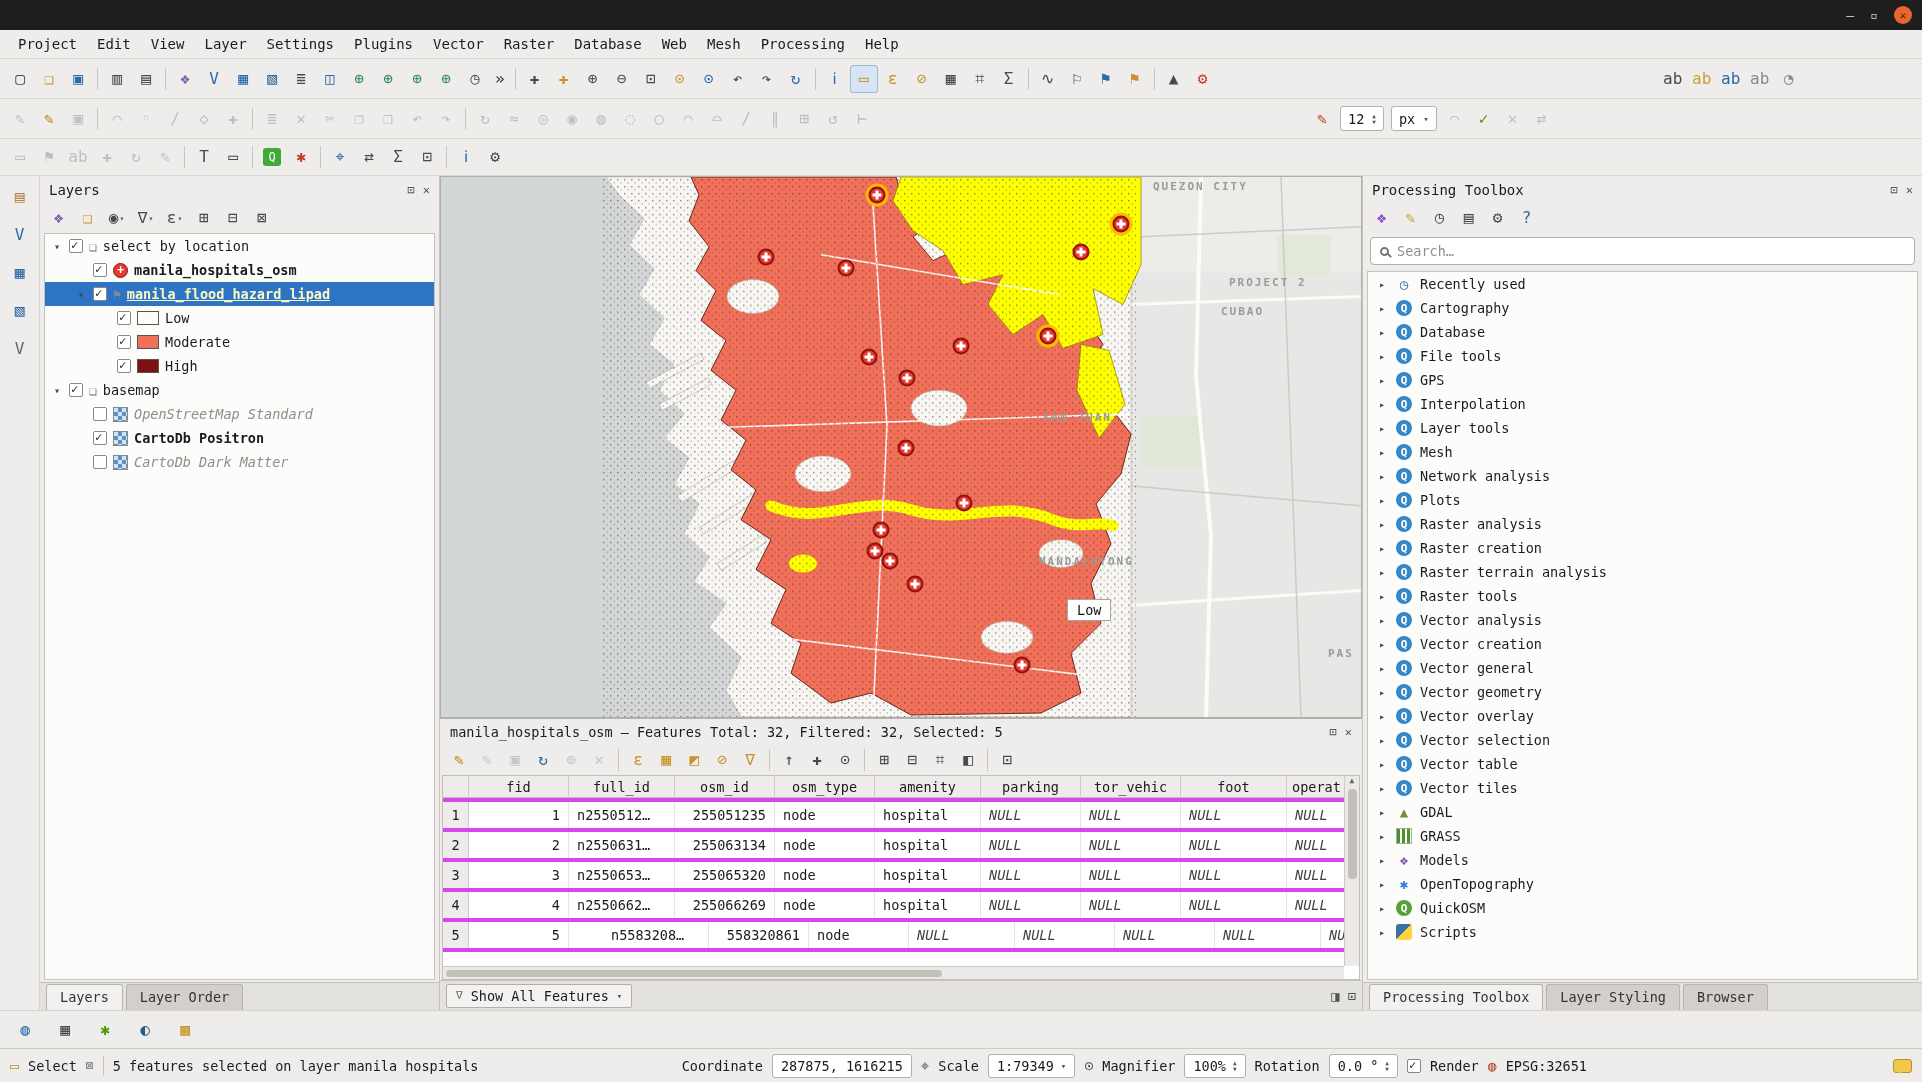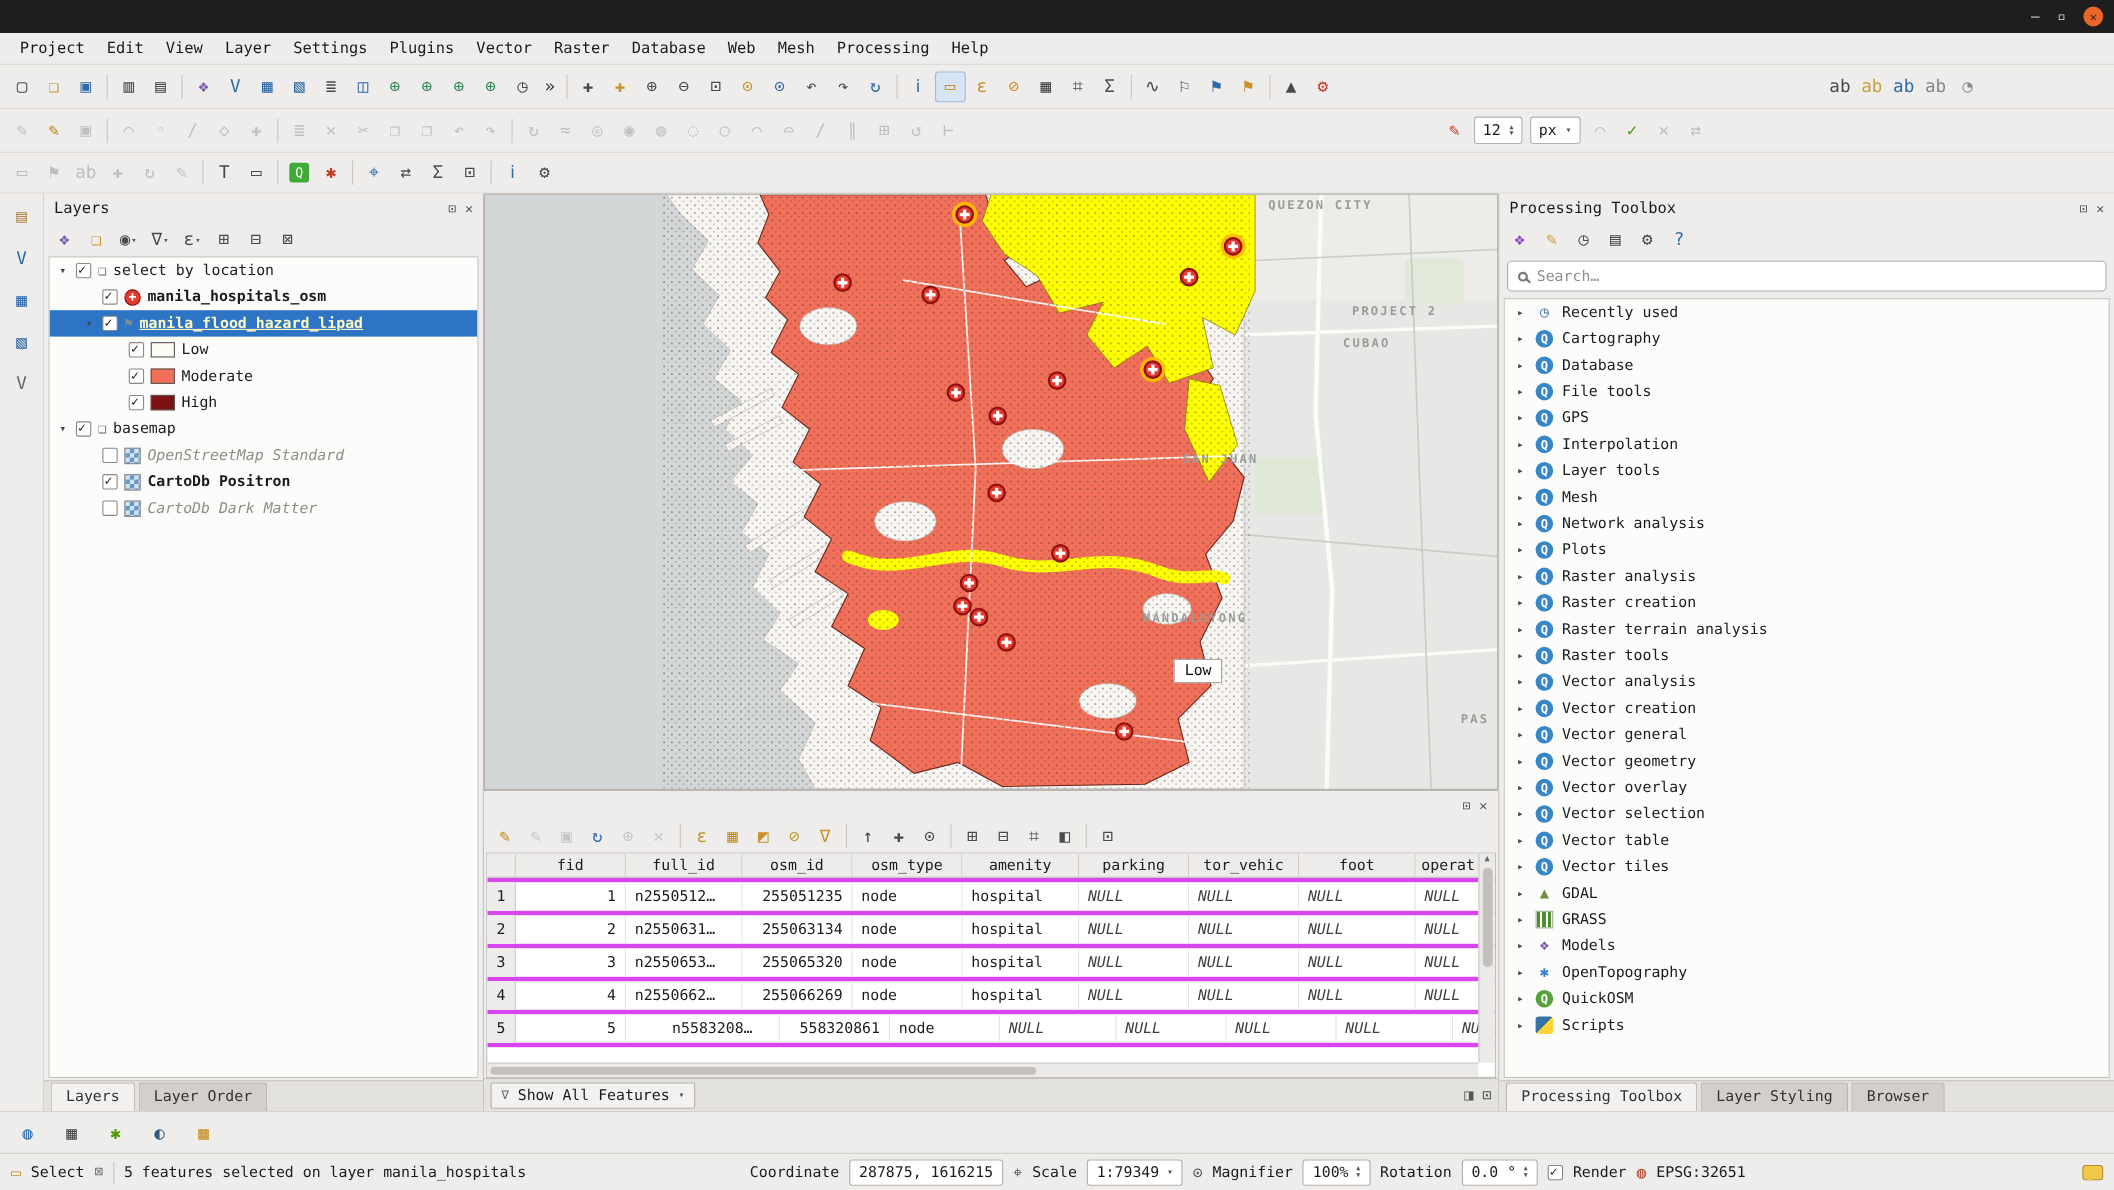--- a/index.html
+++ b/index.html
@@ -646,27 +646,28 @@
         <div class="marker" style="left: 465px; top: 271px;"></div>
         <div class="marker" style="left: 523px; top: 326px;"></div>
         <div class="marker" style="left: 440px; top: 353px;"></div>
         <div class="marker" style="left: 434px; top: 374px;"></div>
         <div class="marker" style="left: 449px; top: 384px;"></div>
         <div class="marker" style="left: 474px; top: 407px;"></div>
         <div class="marker" style="left: 581px; top: 488px;"></div>
         <div class="map-place" style="left: 712px; top: 3px;">QUEZON CITY</div>
         <div class="map-place" style="left: 788px; top: 99px;">PROJECT 2</div>
         <div class="map-place" style="left: 780px; top: 128px;">CUBAO</div>
-        <div class="map-place" style="left: 634px; top: 234px;">SAN JUAN</div>
+        <div class="map-place" style="left: 602px; top: 234px;">SAN JUAN</div>
         <div class="map-place" style="left: 598px; top: 378px;">MANDALUYONG</div>
         <div class="map-place" style="left: 887px; top: 470px;">PAS</div>
       </div>
 
     <div class="attr-panel">
       <div class="attr-header">
+        <span>manila_hospitals_osm — Features Total: 32, Filtered: 32, Selected: 5</span>
         <span class="ph-controls">
           <span>⊡</span>
           <span>✕</span>
         </span>
       </div>
       <div class="attr-toolbar" id="attrToolbar">
           <div class="at-icon">
             <span class="tb-glyph" style="color: rgb(184, 134, 11);">✎</span>
           </div>
           <div class="at-icon disabled">

